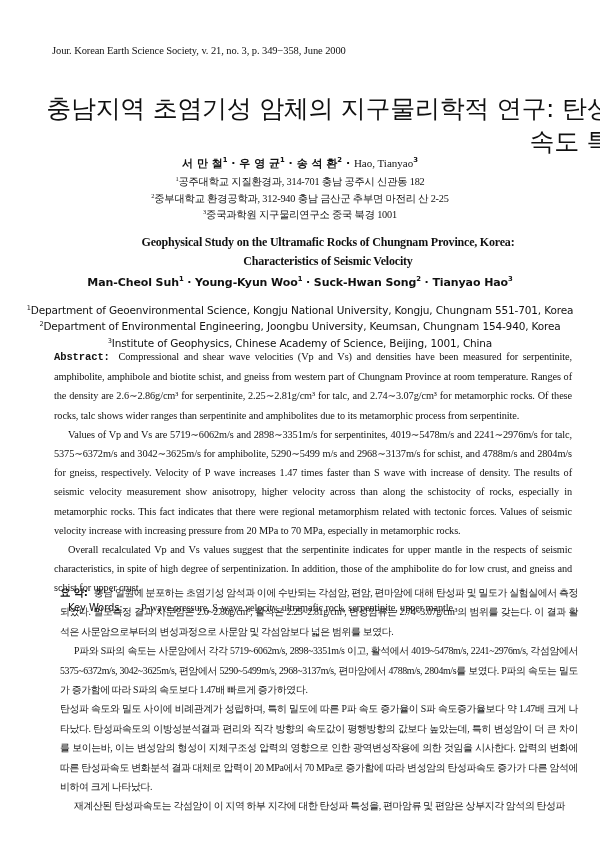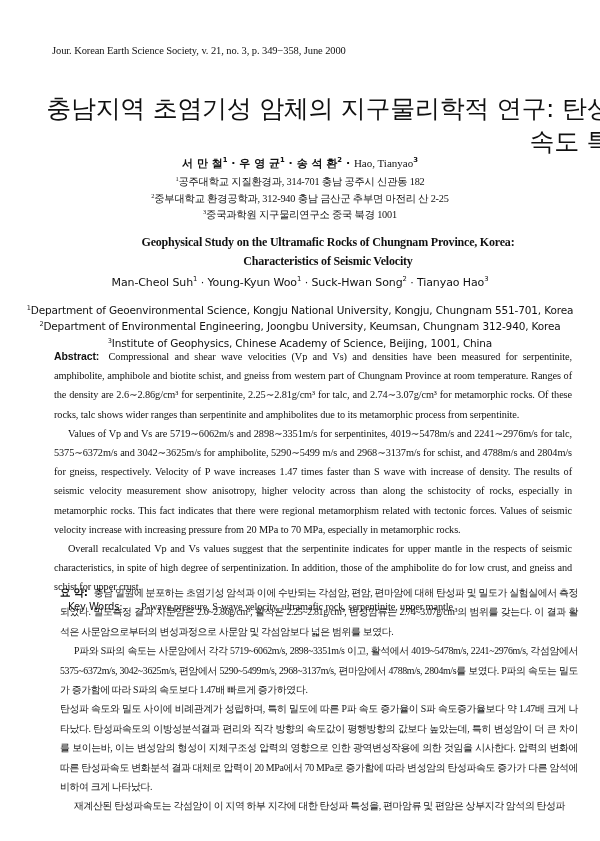--- a/index.html
+++ b/index.html
@@ -8,26 +8,26 @@
   .serif { font-family: "Liberation Serif", "DejaVu Serif", serif; }
   .sans { font-family: "DejaVu Sans", "Liberation Sans", sans-serif; }
   .journal-ref { position: absolute; left: 52px; top: 45px; font-size: 10.5px; letter-spacing: -0.1px; }
   .ko-title { position: absolute; left: 0; width: 600px; top: 92px; text-align: right; font-size: 25px; letter-spacing: -0.3px; color: #111; margin-left: 36px; }
   .center-block { position: absolute; left: 0; width: 600px; text-align: center; margin-top: 29px; }
   .ko-authors { top: 127px; font-size: 11px; font-weight: bold; }
   .ko-authors .latin { font-weight: normal; }
   .ko-aff { font-size: 10.3px; line-height: 16.5px; letter-spacing: -0.2px; }
   sup { font-size: 0.62em; vertical-align: super; line-height: 0; }
   .en-title { top: 204px; font-size: 12px; font-weight: bold; line-height: 19px; letter-spacing: -0.2px; padding-left: 28px; }
-  .en-authors { top: 247px; font-size: 11px; font-weight: normal; letter-spacing: -0.1px; }
+  .en-authors { top: 247px; font-size: 11px; font-weight: bold; letter-spacing: -0.1px; }
   .en-aff { top: 273px; font-size: 10.5px; line-height: 16.3px; letter-spacing: -0.15px; }
   .abstract { position: absolute; left: 54px; width: 518px; top: 347px; font-size: 10.3px; line-height: 19.2px; text-align: justify; letter-spacing: -0.1px; }
   .abstract p { margin: 0; }
   .abstract .indent { text-indent: 14px; }
-  .abs-label { font-family: Liberation Sans, sans-serif; font-weight: bold; font-size: 10.5px; margin-right: 4px; }
+  .abs-label { font-family: Liberation Mono, monospace; font-weight: bold; font-size: 10.5px; margin-right: 4px; }
   .kw-label { font-family: "DejaVu Sans", "Liberation Sans", sans-serif; font-size: 10px; margin-right: 16px; }
   .ko-abstract { position: absolute; left: 40px; width: 518px; top: 583px; font-size: 9.9px; line-height: 19.4px; text-align: justify; letter-spacing: -0.35px; margin-left: 20px; }
   .ko-abstract p { margin: 0; }
   .ko-abstract .indent { text-indent: 14px; }
   .ko-label { font-weight: bold; font-size: 10.5px; margin-right: 4px; font-family: "DejaVu Sans", sans-serif; }
 </style>
 </head>
 <body>
 
 <div class="page">
@@ -62,21 +62,21 @@
     <span> · </span>
     <span>Young-Kyun Woo</span><sup>1</sup>
     <span> · </span>
     <span>Suck-Hwan Song</span><sup>2</sup>
     <span> · </span>
     <span>Tianyao Hao</span><sup>3</sup>
   </div>
 
   <div class="center-block en-aff sans">
     <div><sup>1</sup><span>Department of Geoenvironmental Science, Kongju National University, Kongju, Chungnam 551-701, Korea</span></div>
-    <div><sup>2</sup><span>Department of Environmental Engineering, Joongbu University, Keumsan, Chungnam 312-940, Korea</span></div>
+    <div><sup>2</sup><span>Department of Environmental Engineering, Joongbu University, Keumsan, Chungnam 154-940, Korea</span></div>
     <div><sup>3</sup><span>Institute of Geophysics, Chinese Academy of Science, Beijing, 1001, China</span></div>
   </div>
 
   <div class="abstract serif">
     <p><span class="abs-label">Abstract:</span> <span>Compressional and shear wave velocities (Vp and Vs) and densities have been measured for serpentinite, amphibolite, amphibole and biotite schist, and gneiss from western part of Chungnam Province at room temperature. Ranges of the density are 2.6∼2.86g/cm³ for serpentinite, 2.25∼2.81g/cm³ for talc, and 2.74∼3.07g/cm³ for metamorphic rocks. Of these rocks, talc shows wider ranges than serpentinite and amphibolites due to its metamorphic process from serpentinite.</span></p>
     <p class="indent">Values of Vp and Vs are 5719∼6062m/s and 2898∼3351m/s for serpentinites, 4019∼5478m/s and 2241∼2976m/s for talc, 5375∼6372m/s and 3042∼3625m/s for amphibolite, 5290∼5499 m/s and 2968∼3137m/s for schist, and 4788m/s and 2804m/s for gneiss, respectively. Velocity of P wave increases 1.47 times faster than S wave with increase of density. The results of seismic velocity measurement show anisotropy, higher velocity across than along the schistocity of rocks, especially in metamorphic rocks. This fact indicates that there were regional metamorphism related with tectonic forces. Values of seismic velocity increase with increasing pressure from 20 MPa to 70 MPa, especially in metamorphic rocks.</p>
     <p class="indent">Overall recalculated Vp and Vs values suggest that the serpentinite indicates for upper mantle in the respects of seismic characteristics, in spite of high degree of serpentinization. In addition, those of the amphibolite do for low crust, and gneiss and schist for upper crust.</p>
     <p class="indent"><span class="kw-label">Key Words:</span> <span>P-wave pressure, S-wave velocity, ultramafic rock, serpentinite, upper mantle</span></p>
   </div>
 

